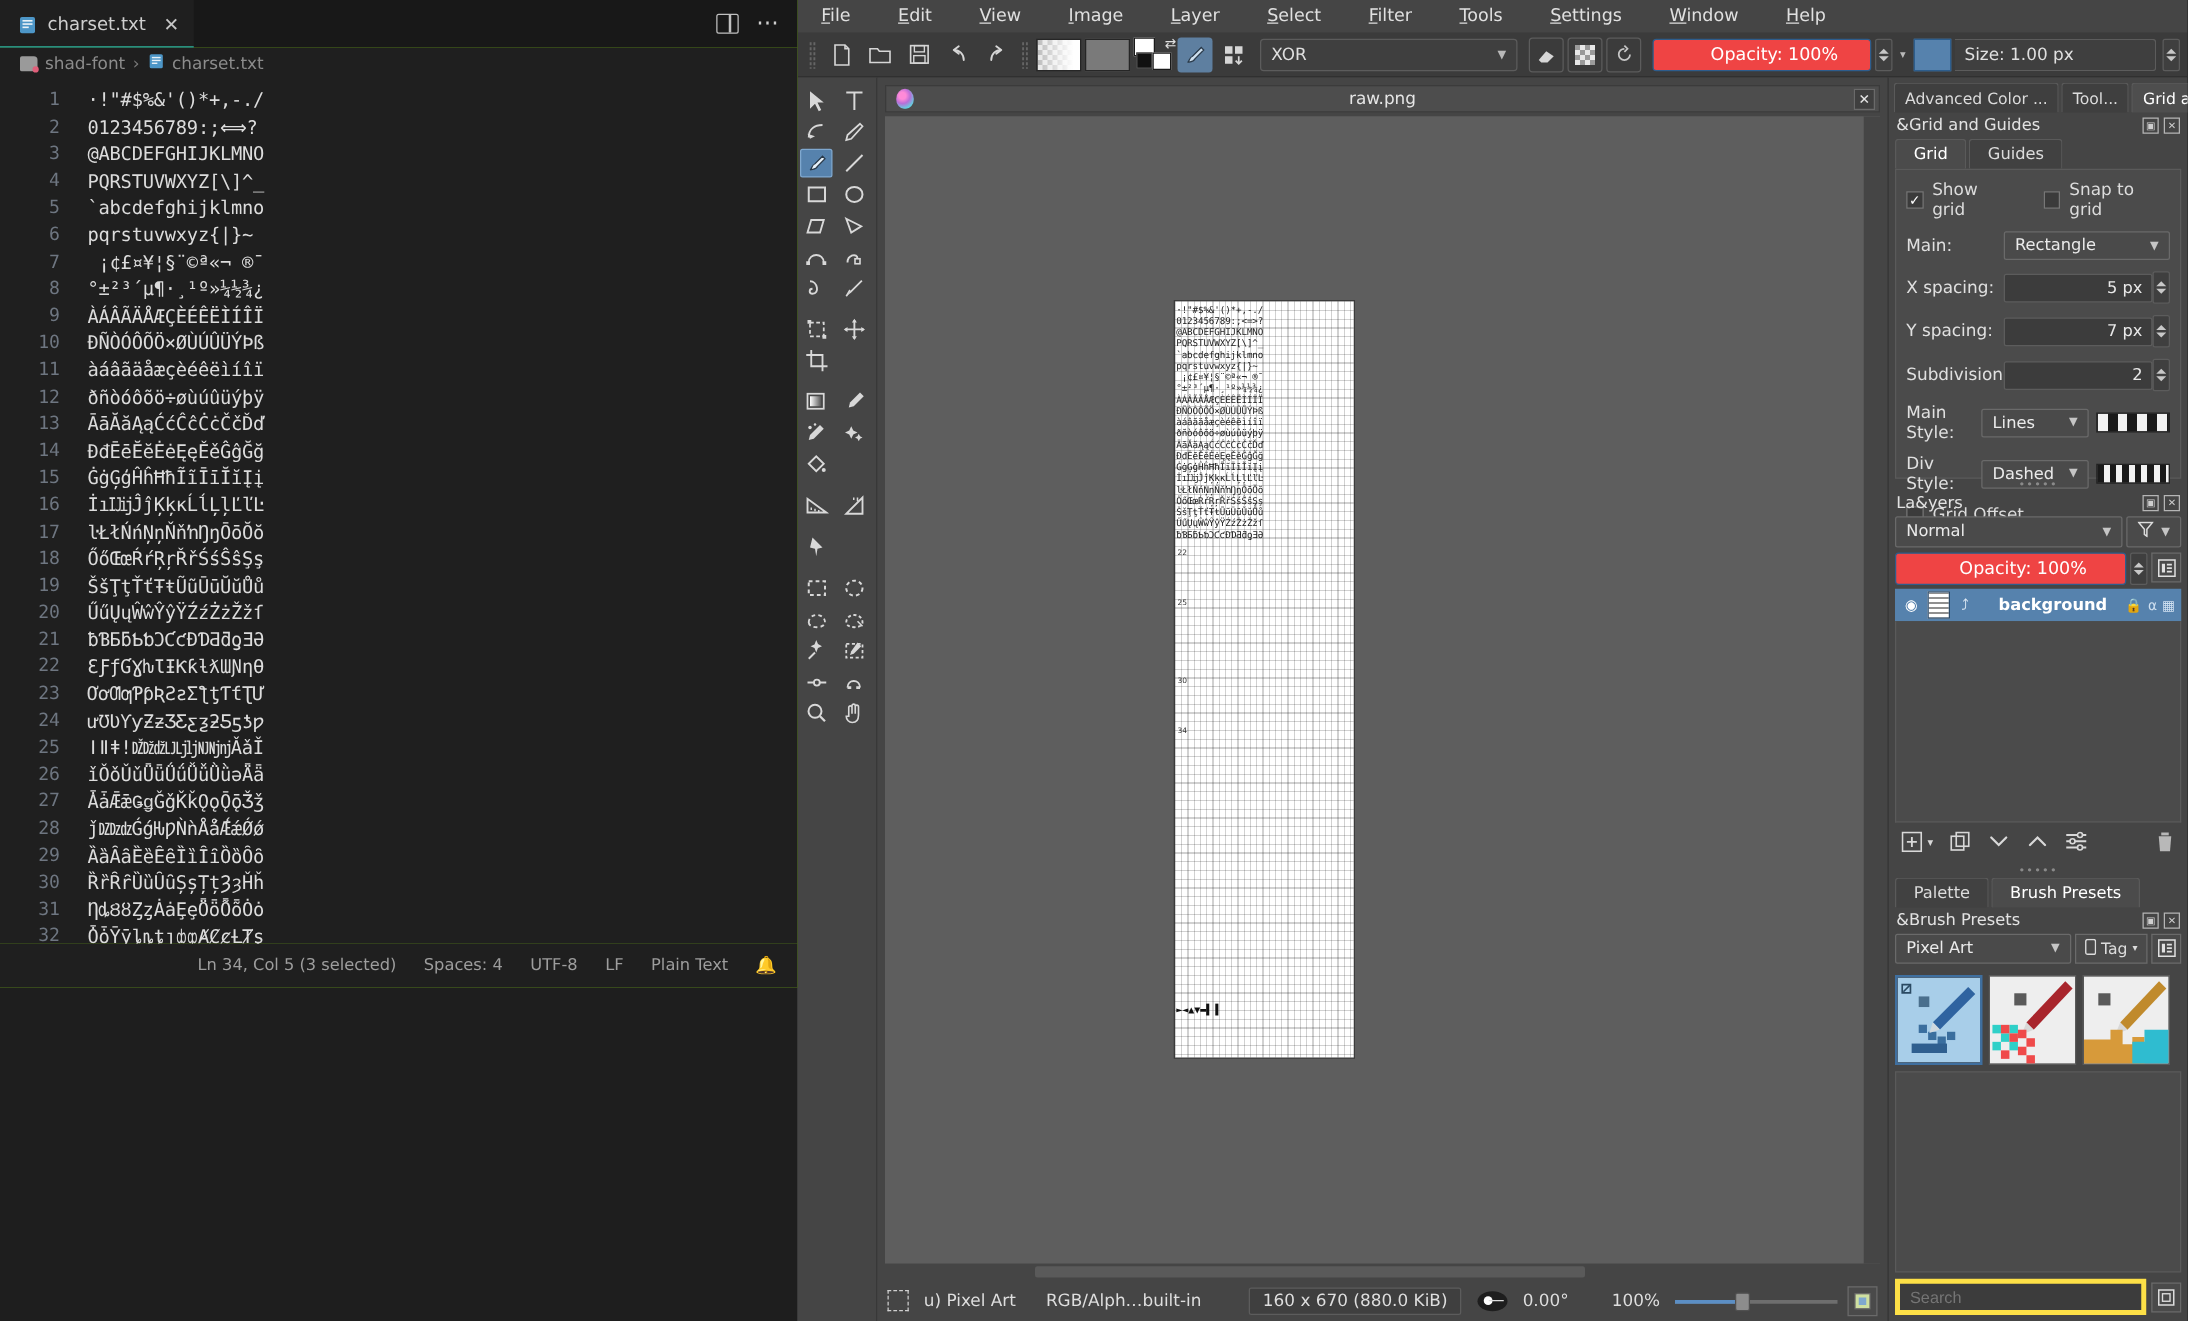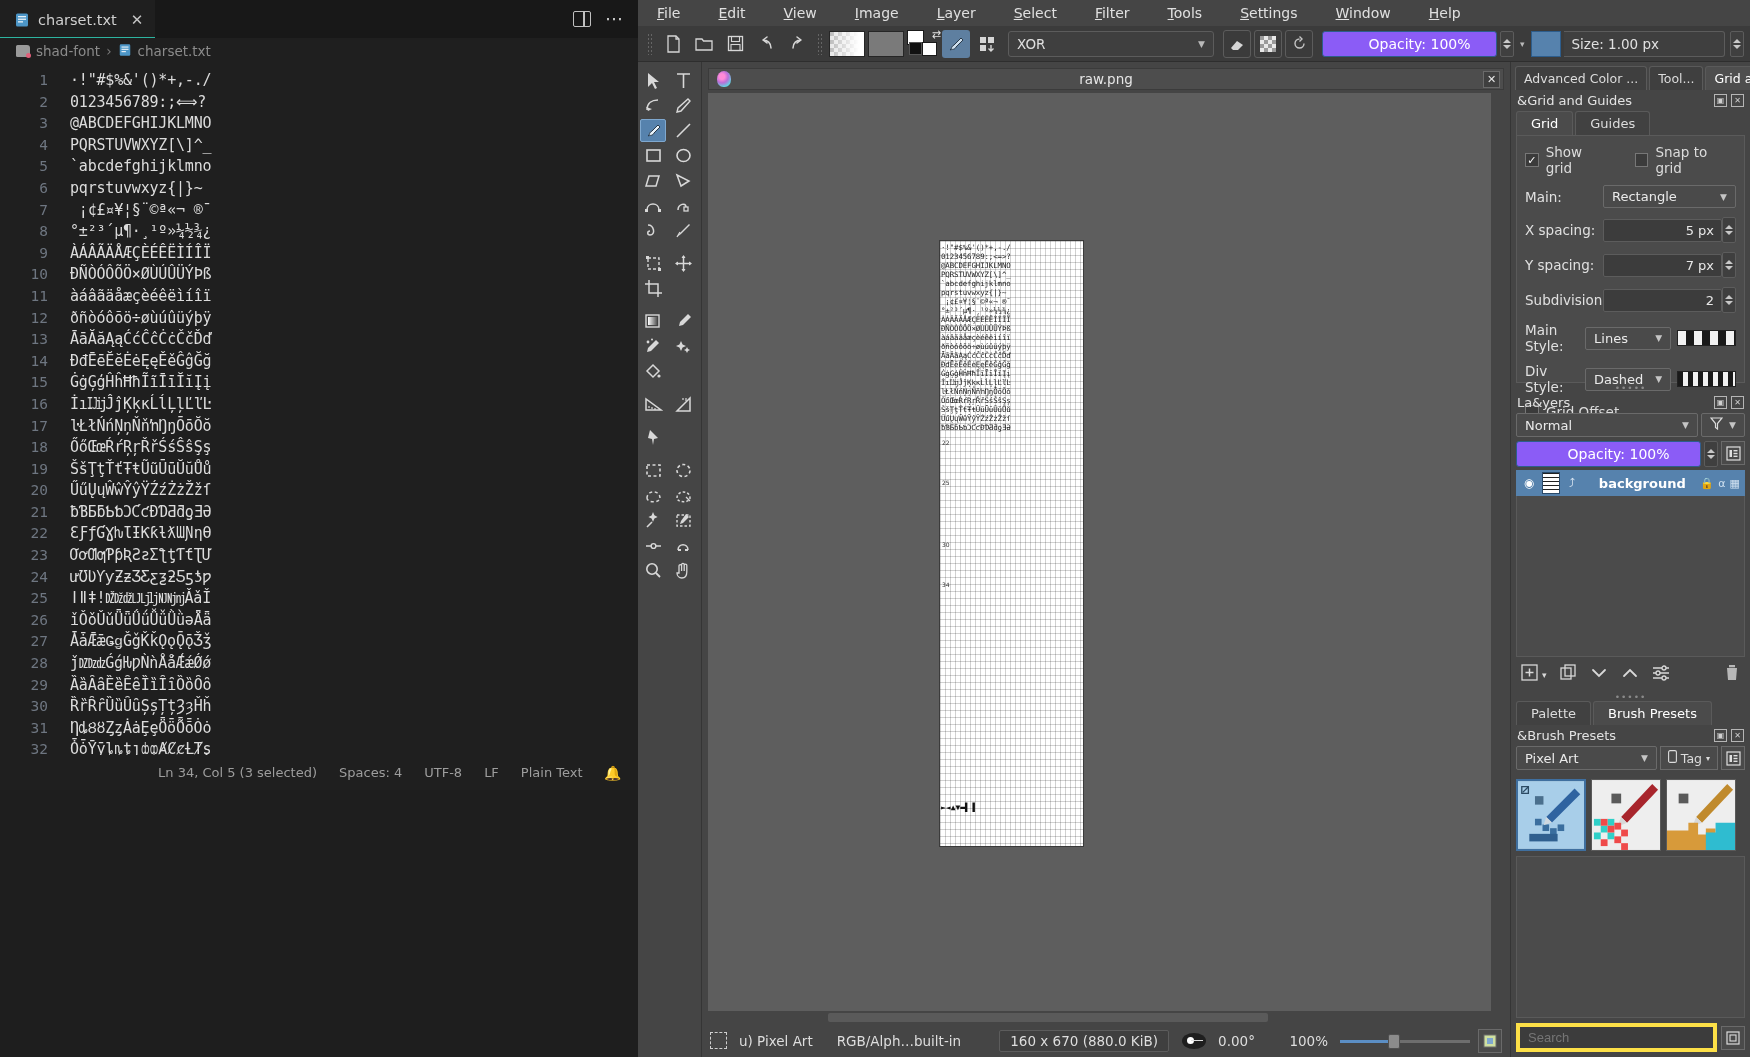--- a/index.html
+++ b/index.html
@@ -113,21 +113,21 @@
   .fgbg .w{position:absolute;left:0;top:0;width:17px;height:15px;background:#fff;border:1px solid #1a1a1a;}
   .fgbg .k{position:absolute;left:2px;top:12px;width:13px;height:13px;background:#111;border:1px solid #555;}
   .fgbg .w2{position:absolute;left:15px;top:12px;width:15px;height:14px;background:#fff;border:1px solid #1a1a1a;}
   .fgbg .arr{position:absolute;right:-2px;top:-2px;color:#e0e0e0;font-size:11px;}
   .combo {
     height:26px; background:#3f3f3f; border:1px solid #5c5c5c; border-radius:3px;
     display:flex; align-items:center; padding:0 8px; color:#e0e0e0; position:relative;
   }
   .combo .caret{ margin-left:auto; font-size:9px; color:#b9b9b9;}
   .opacity-bar {
-    height:26px; background:#8b5cf6; border:1px solid #2d5d8c; border-radius:3px;
+    height:26px; background:#ef4444; border:1px solid #2d5d8c; border-radius:3px;
     display:flex; align-items:center; justify-content:center; color:#fff;
     min-width:170px; font-size:14px;padding-left:20px;
   }
   .spinner { width:14px;height:26px;display:flex;flex-direction:column;justify-content:center;
      align-items:center; background:#3f3f3f; border:1px solid #5c5c5c; border-radius:2px;}
   .spinner i{border-left:4px solid transparent;border-right:4px solid transparent;display:block;}
   .spinner i.up{border-bottom:4px solid #c8c8c8;margin-bottom:2px;}
   .spinner i.dn{border-top:4px solid #c8c8c8;}
 
   .gimp-body { flex:1; display:flex; min-height:0; }

